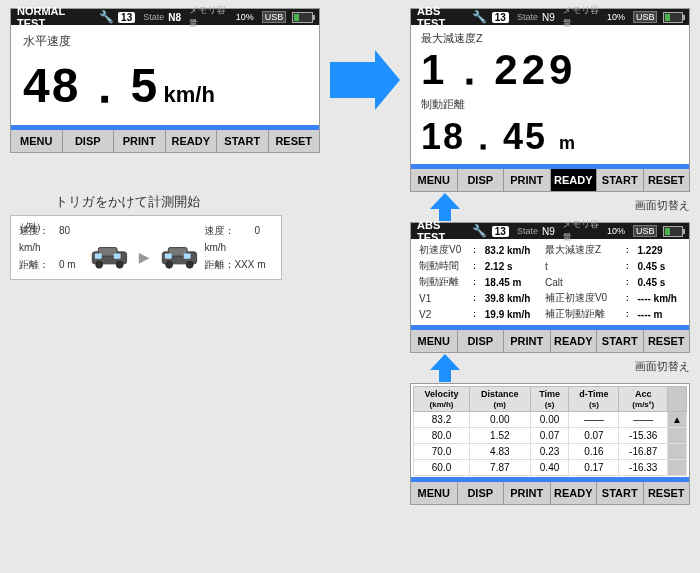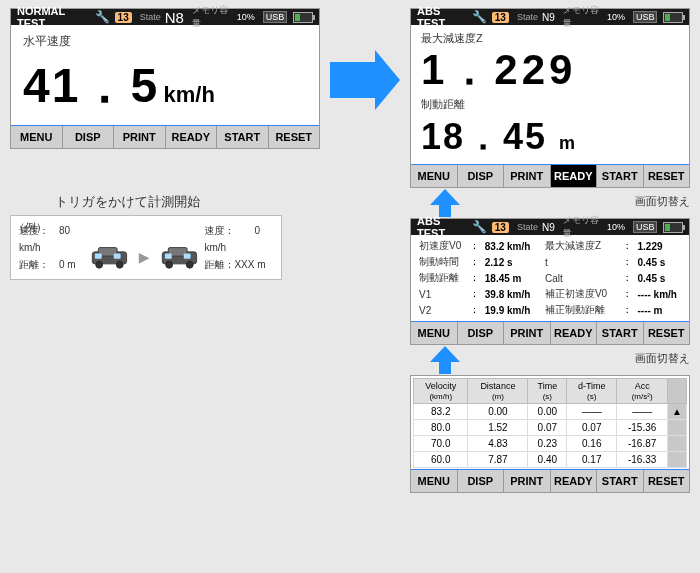--- a/index.html
+++ b/index.html
@@ -43,21 +43,21 @@
       color: #fff;
       margin-right: 4px;
     }
 
     .header-bar .wrench-icon {
       font-size: 12px;
       color: #fff;
     }
 
     .header-bar .num-badge {
-      background: #fdba74;
+      background: #ffffff;
       color: #000;
       padding: 0 3px;
       font-size: 10px;
       border-radius: 2px;
       font-weight: bold;
     }
 
     .header-bar .state-label {
       font-size: 9px;
       color: #aaa;
@@ -97,21 +97,21 @@
     }
 
     .big-unit {
       font-size: 22px;
       font-weight: bold;
       color: #000;
     }
 
     .menu-bar {
       display: flex;
-      border-top: 1px solid #3b82f6;
+      border-top: 5px solid #3b82f6;
       background: #c8c8c8;
     }
 
     .menu-btn {
       flex: 1;
       text-align: center;
       padding: 5px 2px;
       font-size: 11px;
       font-weight: bold;
       color: #000;
@@ -171,53 +171,53 @@
       border-collapse: collapse;
       font-size: 10px;
     }
 
     .data-table th {
       background: #e0e0e0;
       border: 1px solid #bbb;
       padding: 2px 4px;
       text-align: center;
       font-size: 9px;
-      font-weight: normal;
+      font-weight: bold;
     }
 
     .data-table td {
       border: 1px solid #ddd;
       padding: 2px 4px;
       text-align: center;
       font-size: 10px;
     }
   </style>
 </head>
 <body>
 
 <div class="left-panel">
   <div class="screen-normal">
     <div class="header-bar">
       <span class="mode-label">NORMAL TEST</span>
       <span class="wrench-icon">🔧</span>
       <span class="num-badge">13</span>
       <span class="state-label" style="font-size:9px;color:#aaa;margin-left:4px;">State</span>
-      <span class="state-val" style="font-size:15px;color:#fff;">N8</span>
+      <span class="state-val" style="font-size:10px;color:#fff;font-weight:bold;">N8</span>
       <span style="margin-left:4px;font-size:9px;color:#aaa;">メモリ容量</span>
       <span style="font-size:9px;color:#fff;">10%</span>
       <span class="usb-icon" style="margin-left:4px;font-size:9px;background:#444;border:1px solid #777;padding:0 2px;color:#fff;">USB</span>
       <span style="margin-left:2px;display:inline-flex;align-items:center;border:1px solid #aaa;background:#333;width:22px;height:11px;position:relative;">
         <span style="background:#4caf50;height:7px;width:5px;margin:1px;"></span>
         <span style="width:3px;height:5px;background:#aaa;position:absolute;right:-3px;top:2px;"></span>
       </span>
     </div>
     <div class="screen-content">
       <div class="sub-label">水平速度</div>
       <div style="padding: 8px 0 4px 0;">
-        <span class="big-value">41．5</span>
+        <span class="big-value">48．5</span>
         <span class="big-unit">km/h</span>
       </div>
     </div>
     <div class="menu-bar">
       <div class="menu-btn">MENU</div>
       <div class="menu-btn">DISP</div>
       <div class="menu-btn">PRINT</div>
       <div class="menu-btn">READY</div>
       <div class="menu-btn">START</div>
       <div class="menu-btn">RESET</div>

